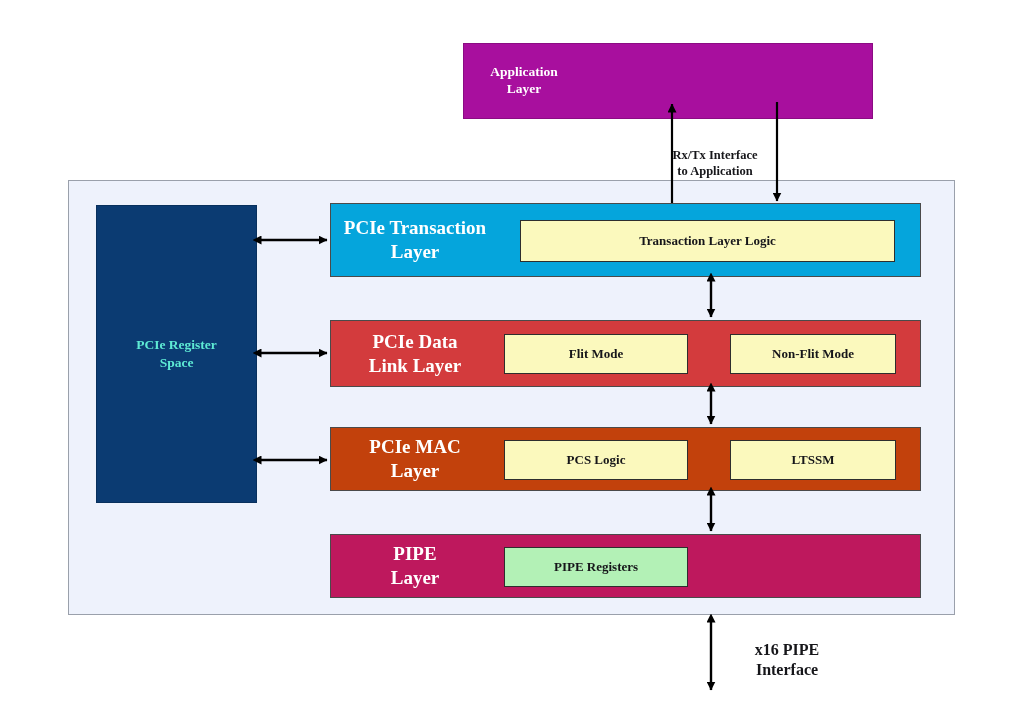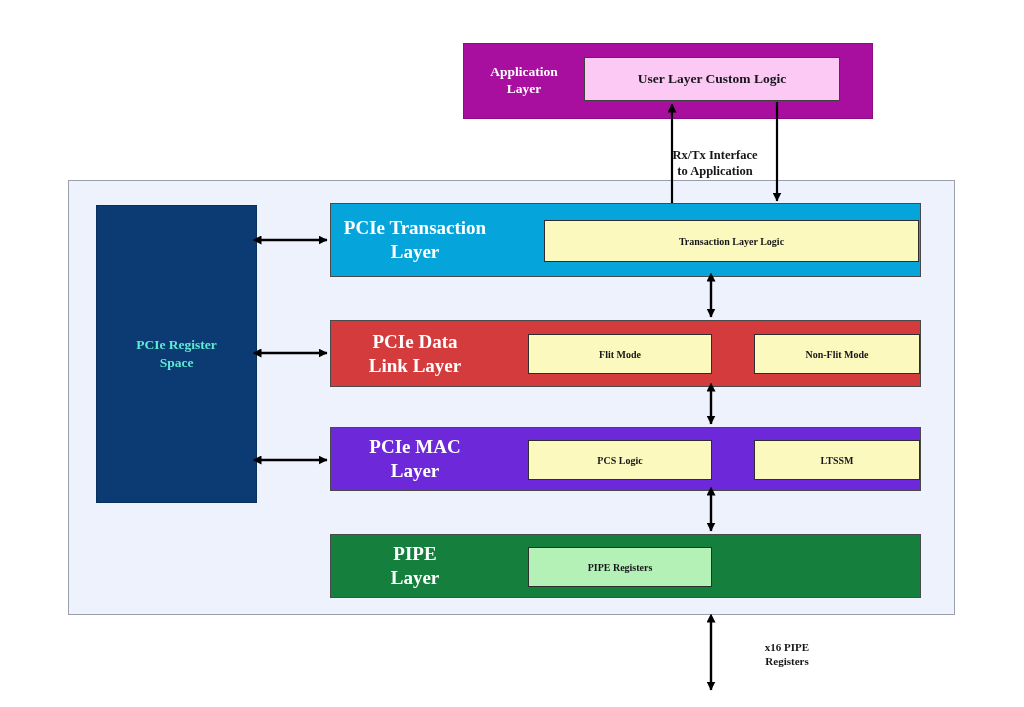--- a/index.html
+++ b/index.html
@@ -93,57 +93,56 @@
     font-weight: bold;
     font-size: 19px;
     line-height: 1.25;
   }
   .sub-box {
     position: absolute;
     box-sizing: border-box;
     display: flex; align-items: center; justify-content: center;
     text-align: center;
     font-weight: bold;
-    font-size: 10px;
+    font-size: 13px;
     color: #16161a;
     border: 1.4px solid #2e2e2e;
-    margin-left: 24px;
   }
 
   #transaction-layer { top: 203px; height: 74px; background: #05a5dc; }
   #transaction-layer-logic {
     left: 189px; top: 16px; width: 375px; height: 42px;
     background: #fbf9bd;
   }
 
   #datalink-layer { top: 320px; height: 67px; background: #d33b3d; padding-left: 47px; }
   #flit-mode   { left: 173px; top: 13px; width: 184px; height: 40px; background: #fbf9bd; }
   #non-flit-mode { left: 399px; top: 13px; width: 166px; height: 40px; background: #fbf9bd; }
 
-  #mac-layer { top: 427px; height: 64px; background: #6d28d9; }
+  #mac-layer { top: 427px; height: 64px; background: #c2410c; }
   #pcs-logic { left: 173px; top: 12px; width: 184px; height: 40px; background: #fbf9bd; }
   #ltssm     { left: 399px; top: 12px; width: 166px; height: 40px; background: #fbf9bd; }
 
-  #pipe-layer { top: 534px; height: 64px; background: #15803d; }
+  #pipe-layer { top: 534px; height: 64px; background: #be185d; }
   #pipe-registers { left: 173px; top: 12px; width: 184px; height: 40px; background: #b3f1b6; }
   #pipe-adapter   { left: 399px; top: 12px; width: 166px; height: 40px; background: #b3f1b6; }
 
   
   .conn-label {
     position: absolute;
     text-align: center;
     font-weight: bold;
     color: #16161a;
     line-height: 1.28;
   }
   #rxtx-label {
     left: 655px; top: 126px; width: 120px; font-size: 12.5px; margin-top: 21px;
   }
   #pipe-iface-label {
-    left: 731px; top: 640px; width: 112px; font-size: 11px;
+    left: 731px; top: 640px; width: 112px; font-size: 16px;
   }
 
   svg.overlay {
     position: absolute;
     left: 0; top: 0;
     width: 1024px; height: 707px;
     pointer-events: none;
   }
 </style>
 </head>
@@ -151,21 +150,20 @@
 
 <div class="canvas">
 
   <div class="box" id="app-layer"></div>
   <div id="app-layer-label">
     <span>
       <span>Application</span><br>
       <span>Layer</span>
     </span>
   </div>
-  <div class="box" id="user-layer-custom-logic">User Layer Custom Logic</div>
 
   <div class="conn-label" id="rxtx-label">
     <span>Rx/Tx Interface</span><br>
     <span>to Application</span><br>
     <span>Layer</span>
   </div>
 
   <div id="controller-container"></div>
 
   <div class="box" id="register-space">
@@ -212,21 +210,21 @@
       <span>
         <span>PIPE</span><br>
         <span>Layer</span>
       </span>
     </div>
     <div class="sub-box" id="pipe-registers">PIPE Registers</div>
   </div>
 
   <div class="conn-label" id="pipe-iface-label">
     <span>x16 PIPE</span><br>
-    <span>Registers</span>
+    <span>Interface</span>
   </div>
 
   <svg class="overlay" viewBox="0 0 1024 707">
     <defs>
       <marker id="arrowEnd" markerWidth="9" markerHeight="9" refX="8.5" refY="4.5" orient="auto" markerUnits="userSpaceOnUse">
         <path d="M0,0 L9,4.5 L0,9 z" fill="#000000"></path>
       </marker>
       <marker id="arrowStart" markerWidth="9" markerHeight="9" refX="0.5" refY="4.5" orient="auto-start-reverse" markerUnits="userSpaceOnUse">
         <path d="M0,0 L9,4.5 L0,9 z" fill="#000000"></path>
       </marker>

